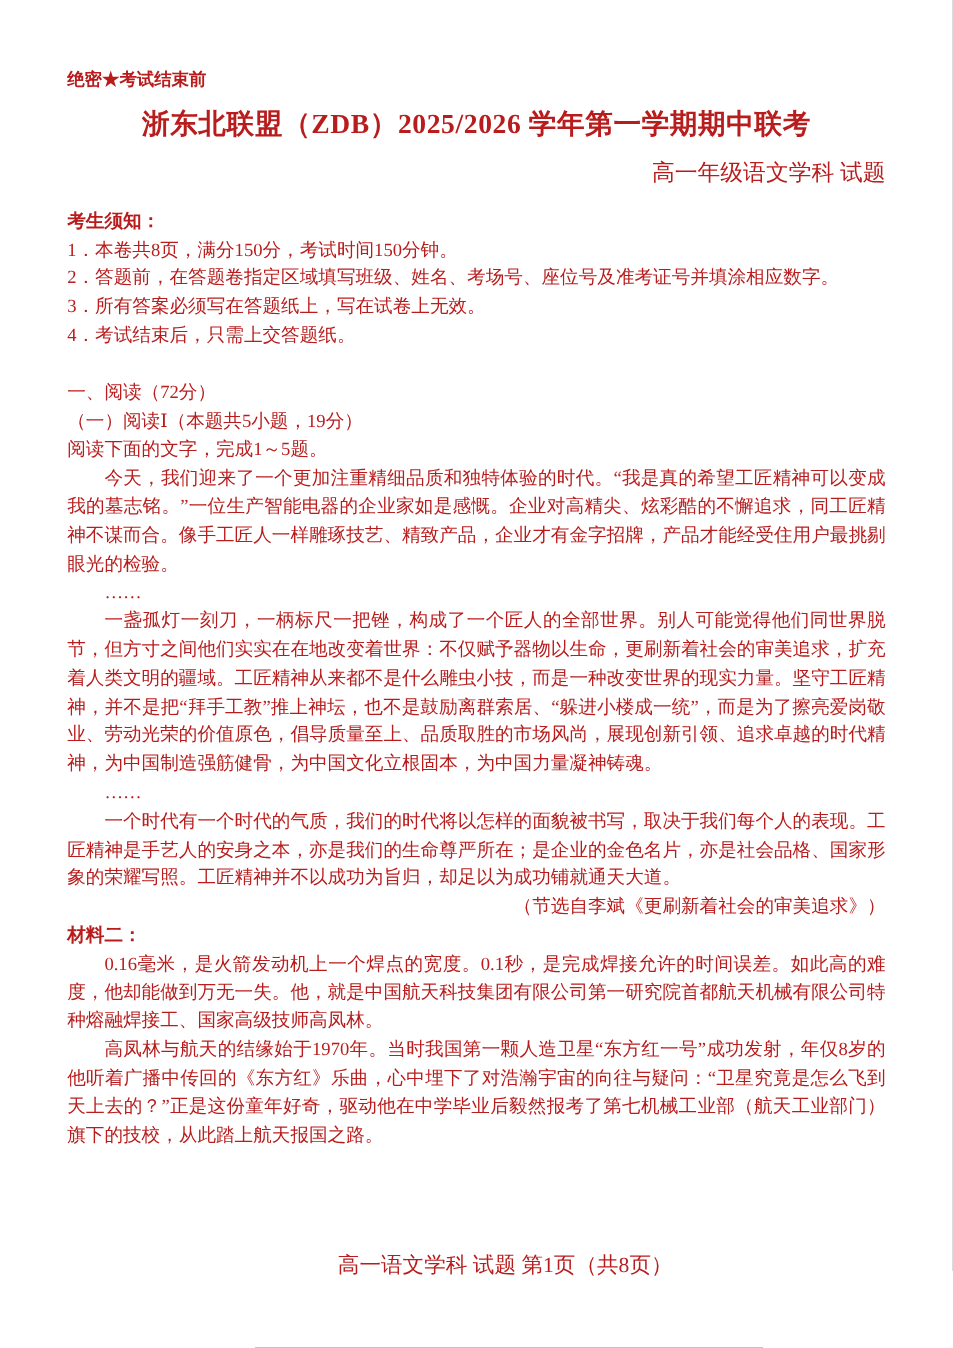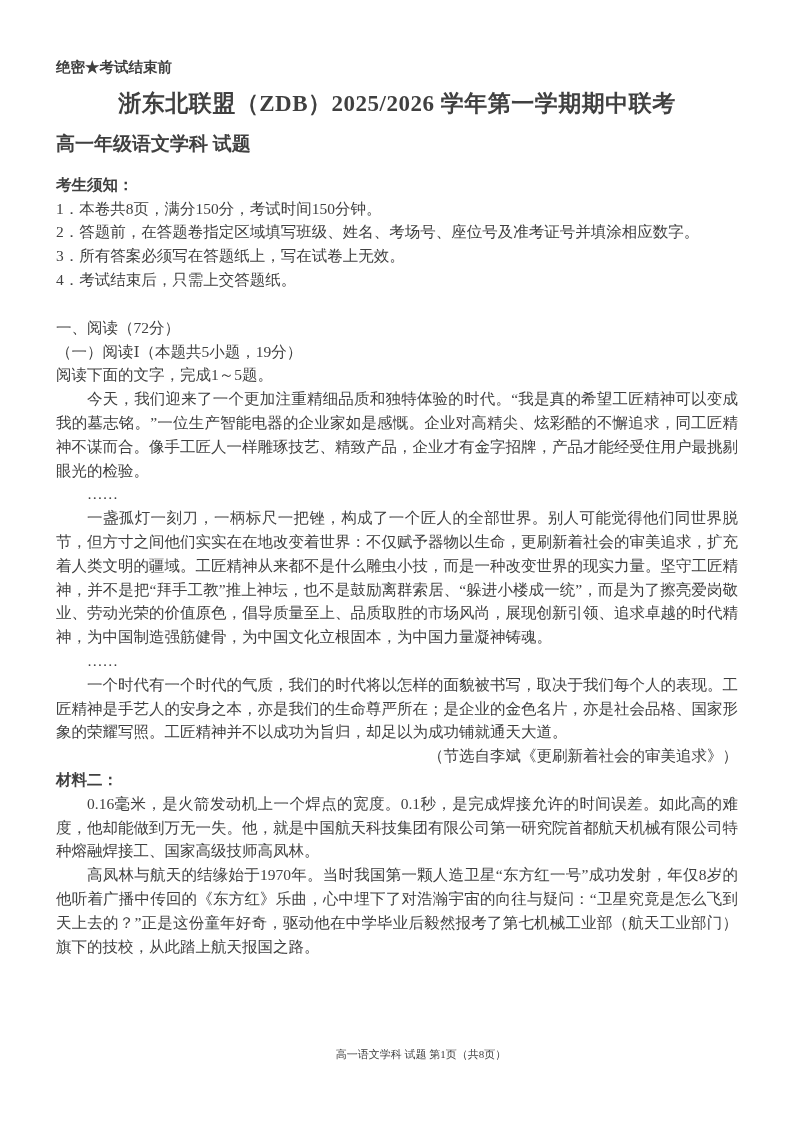--- a/index.html
+++ b/index.html
@@ -9,59 +9,59 @@
   }
   .page {
     width: 794px;
     height: 1123px;
     margin: 0 auto;
     background: #ffffff;
     position: relative;
     box-sizing: border-box;
     padding: 56px 56px 0 56px;
     font-family: "Liberation Serif", "DejaVu Serif", serif;
-    color: #404040;
+    color: #b91c1c;
     overflow: hidden;
   }
   .security {
     font-size: 14.5px;
     font-weight: bold;
     margin: 0 0 8px 0;
   }
   .title {
     font-size: 23px;
     font-weight: bold;
     text-align: center;
     margin: 8px 0 12px 0;
     letter-spacing: 0.5px;
   }
   .subtitle {
     font-size: 19px;
-    font-weight: bold;
-    text-align: left;
+    font-weight: normal;
+    text-align: right;
     margin: 0 0 16px 0;
   }
   p {
     margin: 0;
     font-size: 15.5px;
     line-height: 23.8px;
     text-align: justify;
   }
   .bold { font-weight: bold; }
   .indent { text-indent: 2em; }
   .notice-block { margin-bottom: 22px; }
   .section-gap { margin-top: 24px; }
   .attribution { text-align: right; }
   .footer {
     position: absolute;
     bottom: 56px;
     left: 0;
     right: 0;
     text-align: center;
-    font-size: 11px;
+    font-size: 18px;
     padding-left: 48px;
   }
 </style>
 </head>
 <body>
 
 <div class="page">
 
   <p class="security">绝密★考试结束前</p>
 

